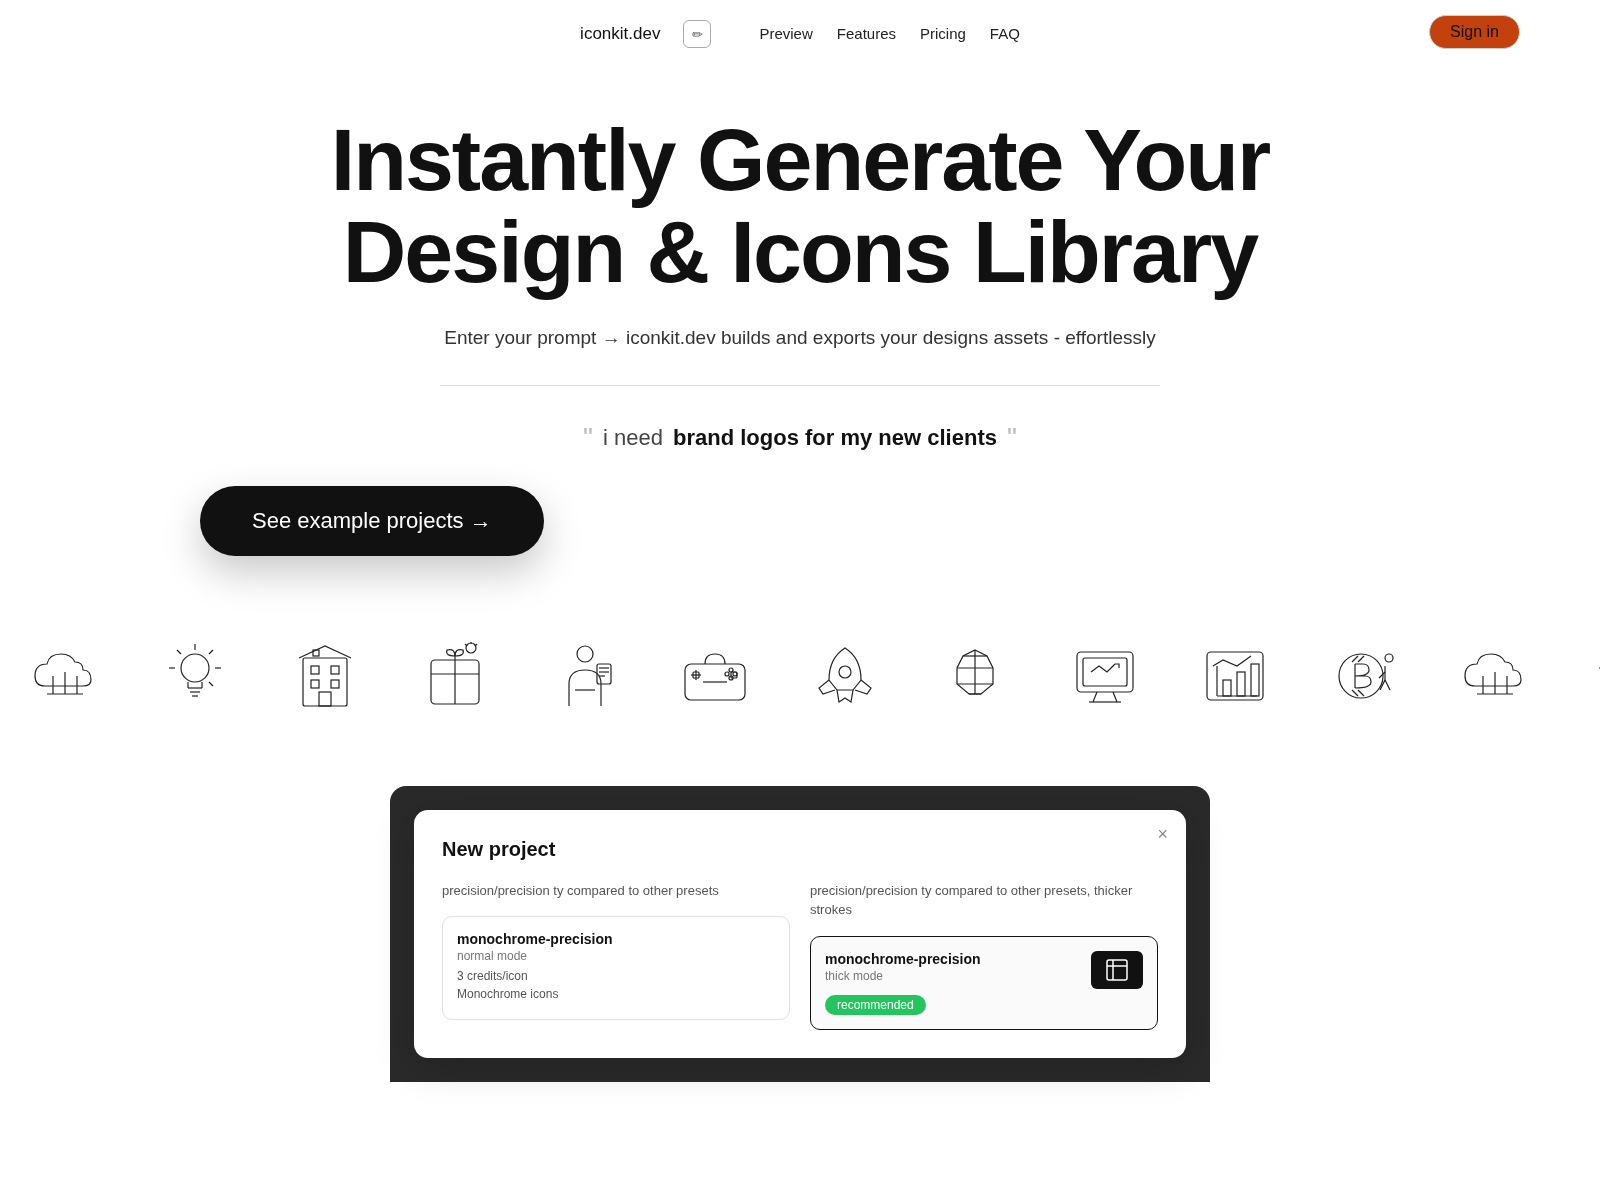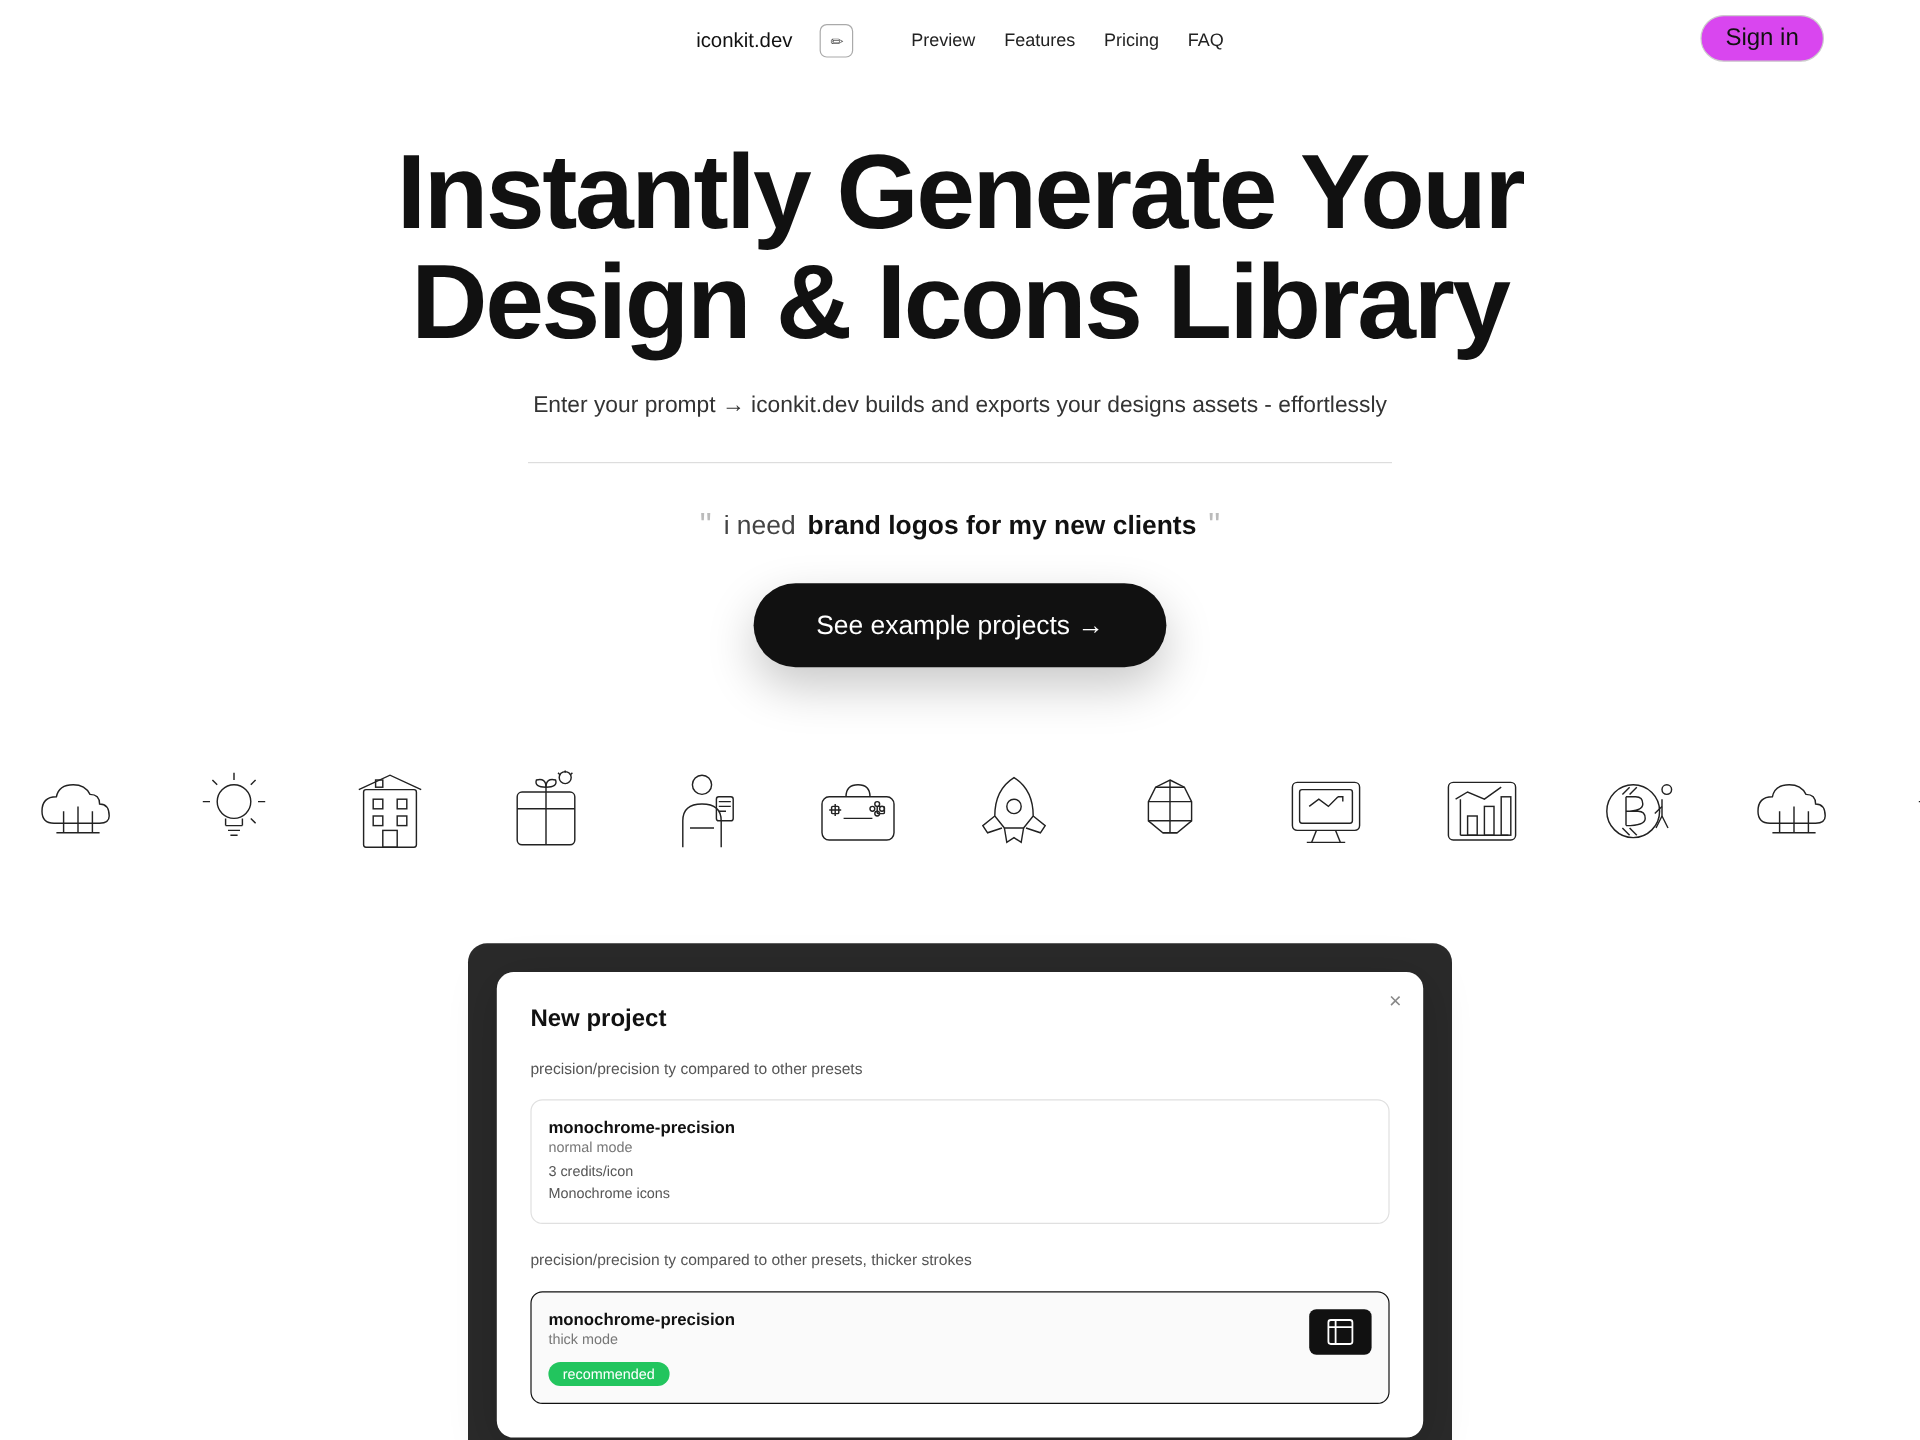--- a/index.html
+++ b/index.html
@@ -65,25 +65,25 @@
     }
 
     .nav-signin {
       position: absolute;
       right: 80px;
       top: 50%;
       transform: translateY(-50%);
       border: 1.5px solid #ccc;
       border-radius: 20px;
       padding: 7px 20px;
-      font-size: 20px;
+      font-size: 16px;
       font-weight: 500;
       color: #111;
       cursor: pointer;
-      background: #d946ef;
+      background: #c2410c;
     }
 
     
     .hero {
       text-align: center;
       padding: 50px 200px 0;
     }
 
     .hero-title {
       font-size: 88px;
@@ -131,21 +131,21 @@
     }
 
     .prompt-text .keyword {
       font-weight: 800;
       color: #111;
     }
 
     
     .cta-container {
       display: flex;
-      justify-content: center;
+      justify-content: flex-start;
       margin-bottom: 0;
     }
 
     .cta-button {
       background: #111;
       color: #fff;
       border: none;
       border-radius: 50px;
       padding: 22px 52px;
       font-size: 22px;
@@ -234,21 +234,20 @@
     .modal-title {
       font-size: 20px;
       font-weight: 700;
       color: #111;
       margin-bottom: 20px;
     }
 
     .modal-body {
       display: flex;
       gap: 20px;
-      flex-direction: column;
     }
 
     .modal-col {
       flex: 1;
     }
 
     .modal-col-desc {
       font-size: 13px;
       color: #555;
       line-height: 1.5;

